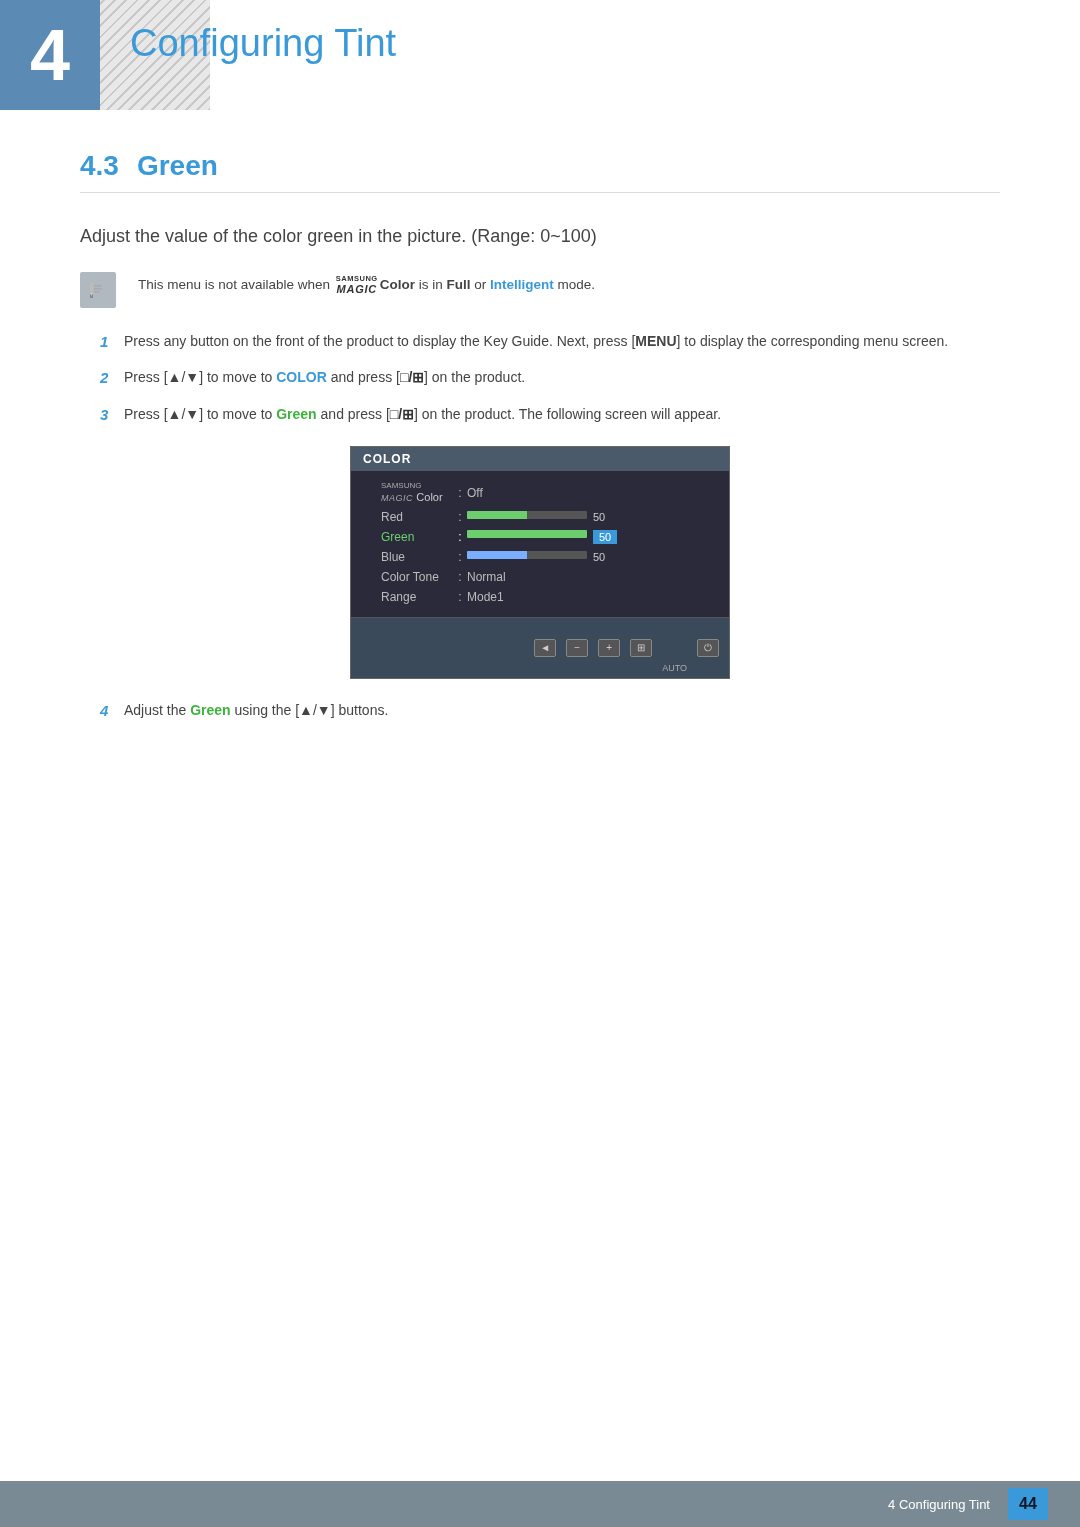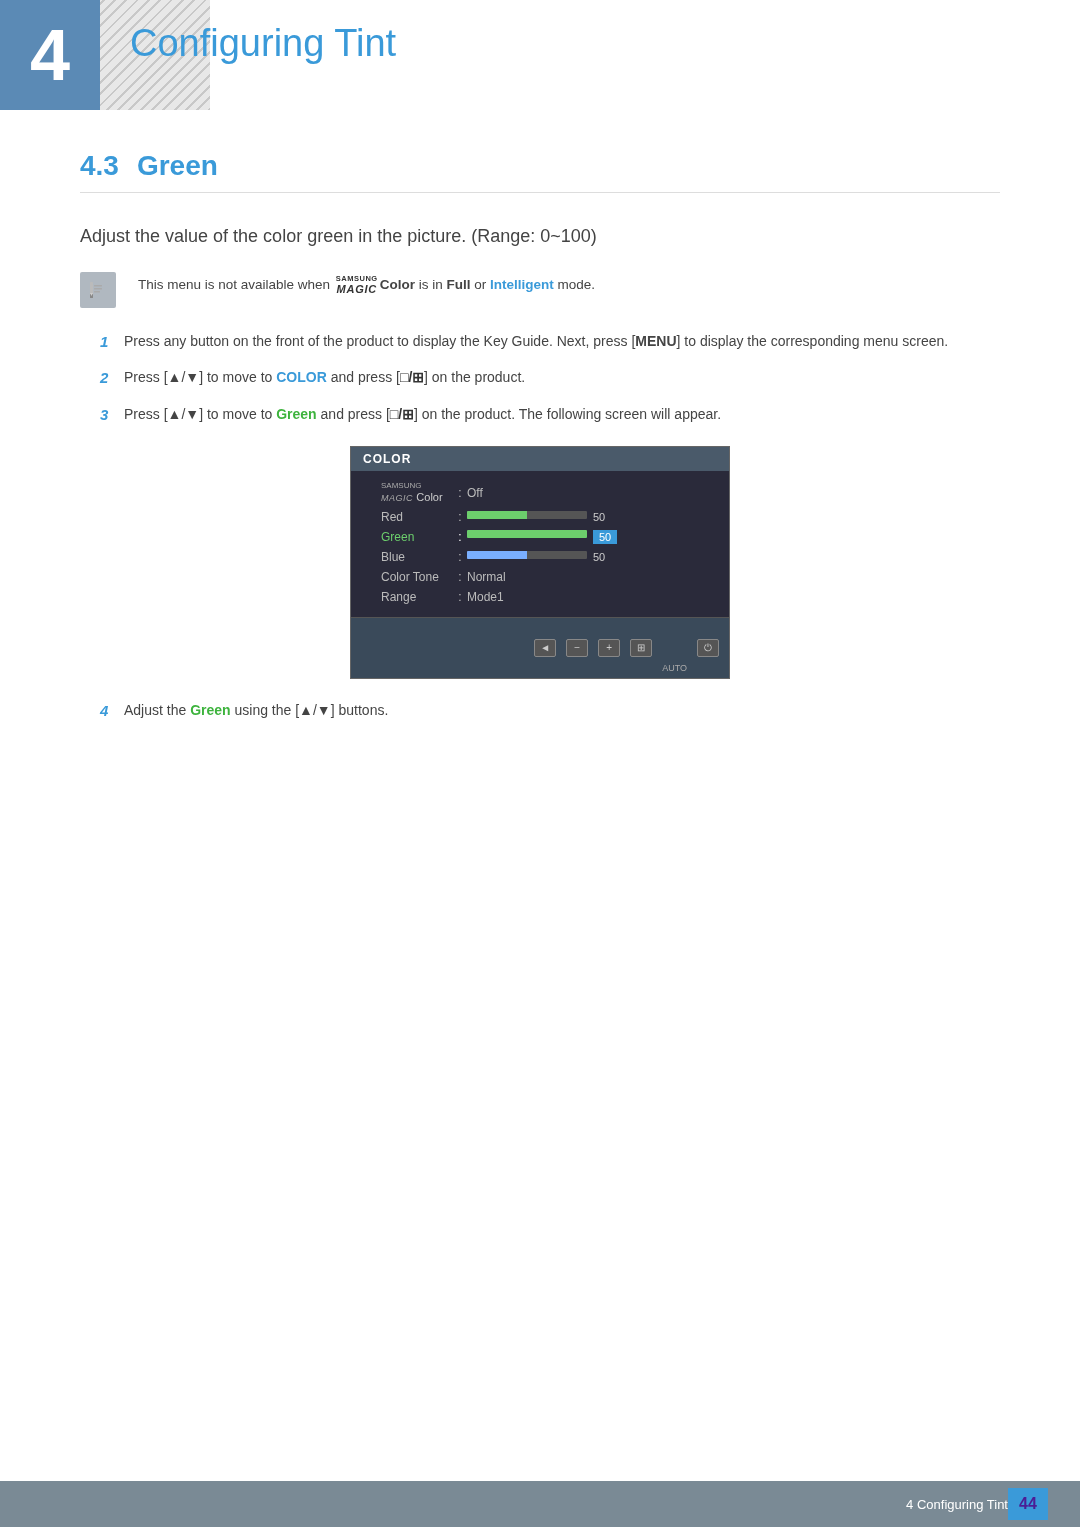--- a/index.html
+++ b/index.html
@@ -323,30 +323,31 @@
       position: absolute;
       bottom: 0;
       left: 0;
       right: 0;
       height: 46px;
       background: #7a8a95;
       display: flex;
       align-items: center;
       justify-content: flex-end;
       padding: 0 28px;
+      gap: 18px;
     }
 
     .footer-text {
       color: #fff;
       font-size: 13px;
     }
 
     .footer-page-num {
       background: #3a9ad9;
-      color: #4c1d95;
+      color: #0f172a;
       font-size: 16px;
       font-weight: bold;
       width: 40px;
       height: 32px;
       display: flex;
       align-items: center;
       justify-content: center;
       margin-right: 4px;
     }
   </style>

